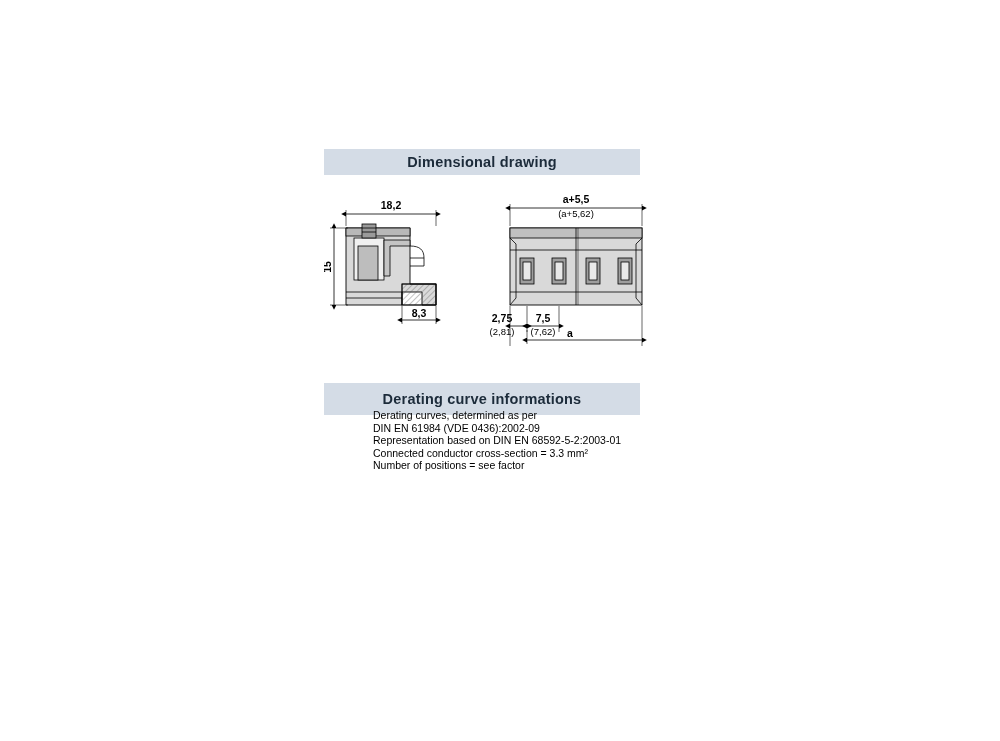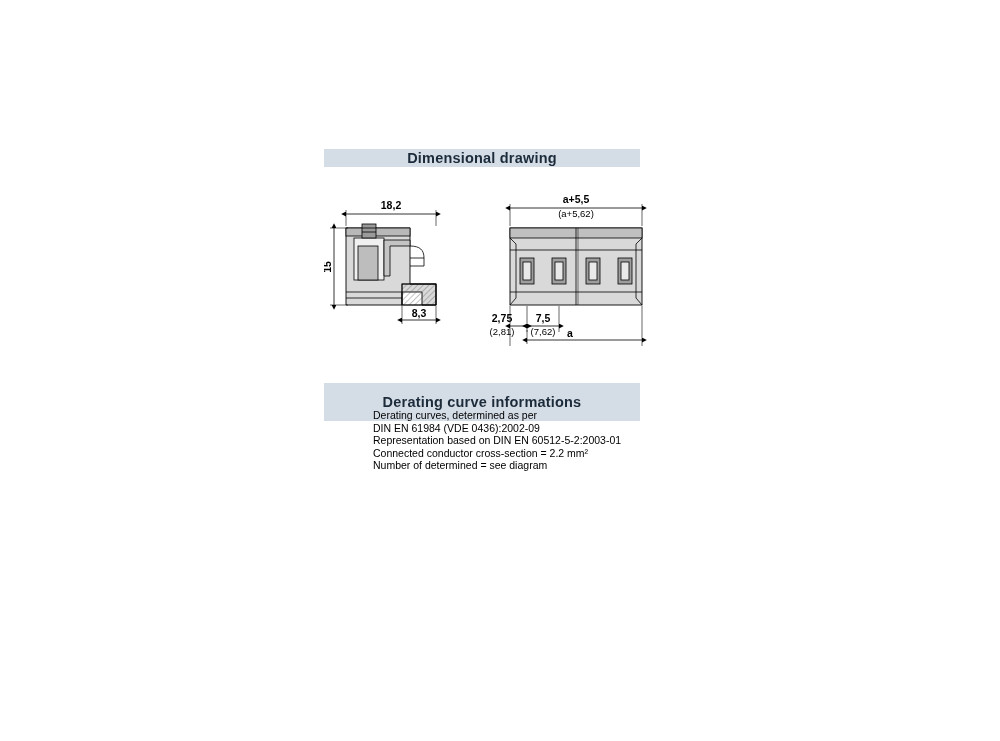--- a/index.html
+++ b/index.html
@@ -34,27 +34,27 @@
   .section-bar .bar-title {
     font-size: 14.5px;
     font-weight: bold;
     color: #1c2b3a;
     letter-spacing: 0.2px;
   }
   #bar-dim {
     left: 324px;
     top: 149px;
     width: 316px;
-    height: 18px;
+    height: 26px;
   }
   #bar-derating {
     left: 324px;
     top: 383px;
     width: 316px;
-    height: 38px;
+    height: 32px;
   }
 
   
   .drawing {
     position: absolute;
     left: 324px;
     top: 180px;
     width: 330px;
     height: 185px;
     text-decoration: underline;
@@ -217,18 +217,18 @@
     </svg>
   </div>
 
   <div class="section-bar" id="bar-derating">
     <span class="bar-title">Derating curve informations</span>
   </div>
 
   <div class="derating-text">
     <div>Derating curves, determined as per</div>
     <div>DIN EN 61984 (VDE 0436):2002-09</div>
-    <div>Representation based on DIN EN 60512-5-2:2003-01</div>
-    <div>Connected conductor cross-section = 2.2 mm²</div>
-    <div>Number of determined = see diagram</div>
+    <div>Representation based on DIN EN 68592-5-2:2003-01</div>
+    <div>Connected conductor cross-section = 3.3 mm²</div>
+    <div>Number of positions = see factor</div>
   </div>
 
 </div>
 
 </body></html>

